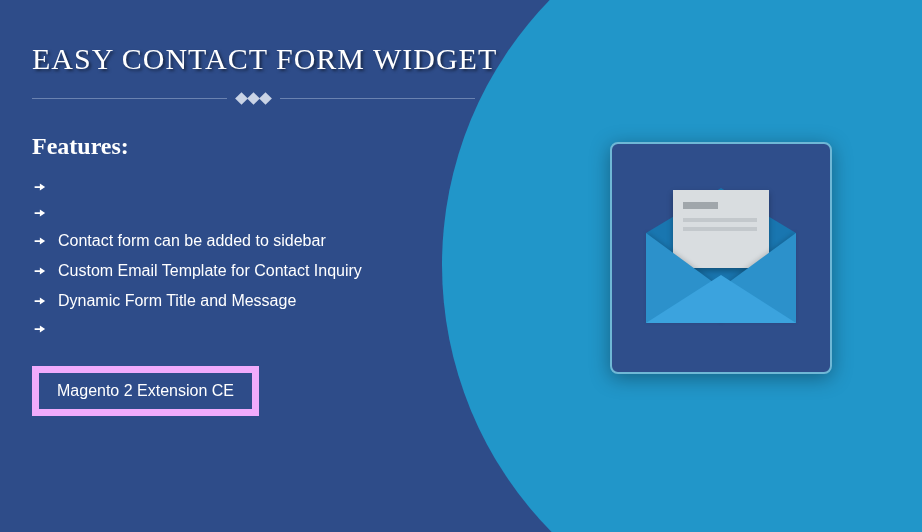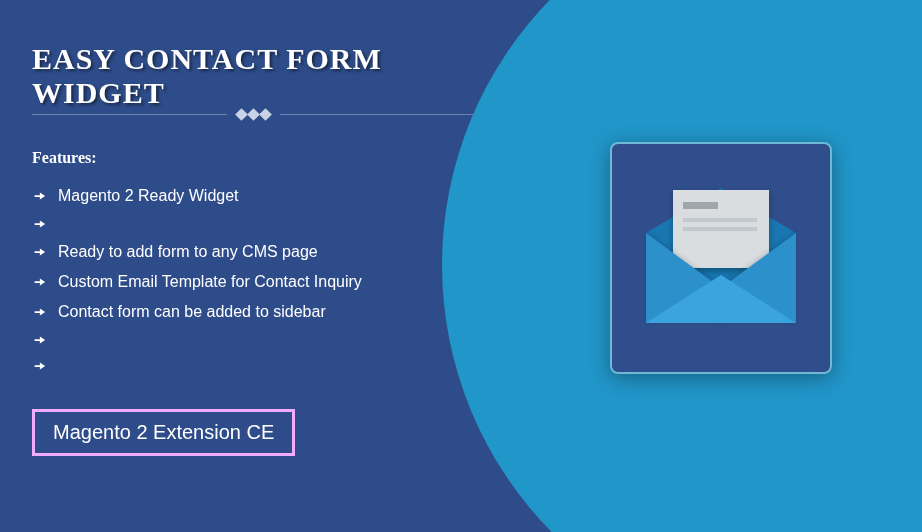--- a/index.html
+++ b/index.html
@@ -23,24 +23,25 @@
     z-index: 1;
   }
   .content {
     position: relative;
     z-index: 2;
     padding: 42px 0 0 32px;
     width: 520px;
   }
   .title {
     font-size: 30px;
-    font-weight: bold;
+    font-weight: normal;
     letter-spacing: 1px;
     font-family: Georgia, 'Times New Roman', serif;
     text-shadow: 2px 2px 3px rgba(0,0,0,0.5);
+    margin-bottom: 18px;
   }
   .divider {
     display: flex;
     align-items: center;
     gap: 10px;
     margin-bottom: 30px;
   }
   .divider-line {
     height: 1px;
     background: #6a82b0;
@@ -50,45 +51,45 @@
     display: flex;
     gap: 3px;
   }
   .diamond {
     width: 9px;
     height: 9px;
     background: #c9d3e6;
     transform: rotate(45deg);
   }
   .features-heading {
-    font-size: 16px;
+    font-size: 24px;
     font-family: Georgia, 'Times New Roman', serif;
     margin-bottom: 20px;
   }
   .feature-list {
     list-style: none;
   }
   .feature-item {
     display: flex;
     align-items: center;
     gap: 12px;
     margin-bottom: 12px;
     font-size: 16px;
   }
   .arrow-icon {
     width: 14px;
     height: 14px;
     flex-shrink: 0;
   }
   .badge {
     display: inline-block;
-    border: 3px solid #f0abfc;
+    border: 7px solid #f0abfc;
     padding: 9px 18px;
-    font-size: 20px;
-    margin-top: 24px;
+    font-size: 16px;
+    margin-top: 18px;
   }
   .card {
     position: absolute;
     z-index: 3;
     right: 90px;
     top: 142px;
     width: 222px;
     height: 232px;
     background: #2f4e8b;
     border: 2px solid #6fb8d6;
@@ -205,49 +206,43 @@
     <div class="divider-line"></div>
   </div>
 
   <h2 class="features-heading">Features:</h2>
 
   <ul class="feature-list">
     <li class="feature-item">
       <svg class="arrow-icon" viewBox="0 0 16 16">
           <path fill="#ffffff" d="M3 7h6V4l6 4-6 4V9H3z"></path>
         </svg>
-      <span>Magento 2 Ready Widget</span>
-    </li>
-    <li class="feature-item">
-      <svg class="arrow-icon" viewBox="0 0 16 16">
-          <path fill="#ffffff" d="M3 7h6V4l6 4-6 4V9H3z"></path>
-        </svg>
-    </li>
-    <li class="feature-item">
-      <svg class="arrow-icon" viewBox="0 0 16 16">
-          <path fill="#ffffff" d="M3 7h6V4l6 4-6 4V9H3z"></path>
-        </svg>
-      <span>Ready to add form to any CMS page</span>
+    </li>
+    <li class="feature-item">
+      <svg class="arrow-icon" viewBox="0 0 16 16">
+          <path fill="#ffffff" d="M3 7h6V4l6 4-6 4V9H3z"></path>
+        </svg>
+    </li>
+    <li class="feature-item">
+      <svg class="arrow-icon" viewBox="0 0 16 16">
+          <path fill="#ffffff" d="M3 7h6V4l6 4-6 4V9H3z"></path>
+        </svg>
+      <span>Contact form can be added to sidebar</span>
     </li>
     <li class="feature-item">
       <svg class="arrow-icon" viewBox="0 0 16 16">
           <path fill="#ffffff" d="M3 7h6V4l6 4-6 4V9H3z"></path>
         </svg>
       <span>Custom Email Template for Contact Inquiry</span>
     </li>
     <li class="feature-item">
       <svg class="arrow-icon" viewBox="0 0 16 16">
           <path fill="#ffffff" d="M3 7h6V4l6 4-6 4V9H3z"></path>
         </svg>
-      <span>Contact form can be added to sidebar</span>
-    </li>
-    <li class="feature-item">
-      <svg class="arrow-icon" viewBox="0 0 16 16">
-          <path fill="#ffffff" d="M3 7h6V4l6 4-6 4V9H3z"></path>
-        </svg>
+      <span>Dynamic Form Title and Message</span>
     </li>
     <li class="feature-item">
       <svg class="arrow-icon" viewBox="0 0 16 16">
           <path fill="#ffffff" d="M3 7h6V4l6 4-6 4V9H3z"></path>
         </svg>
     </li>
   </ul>
 
   <div class="badge">Magento 2 Extension CE</div>
 </div>

